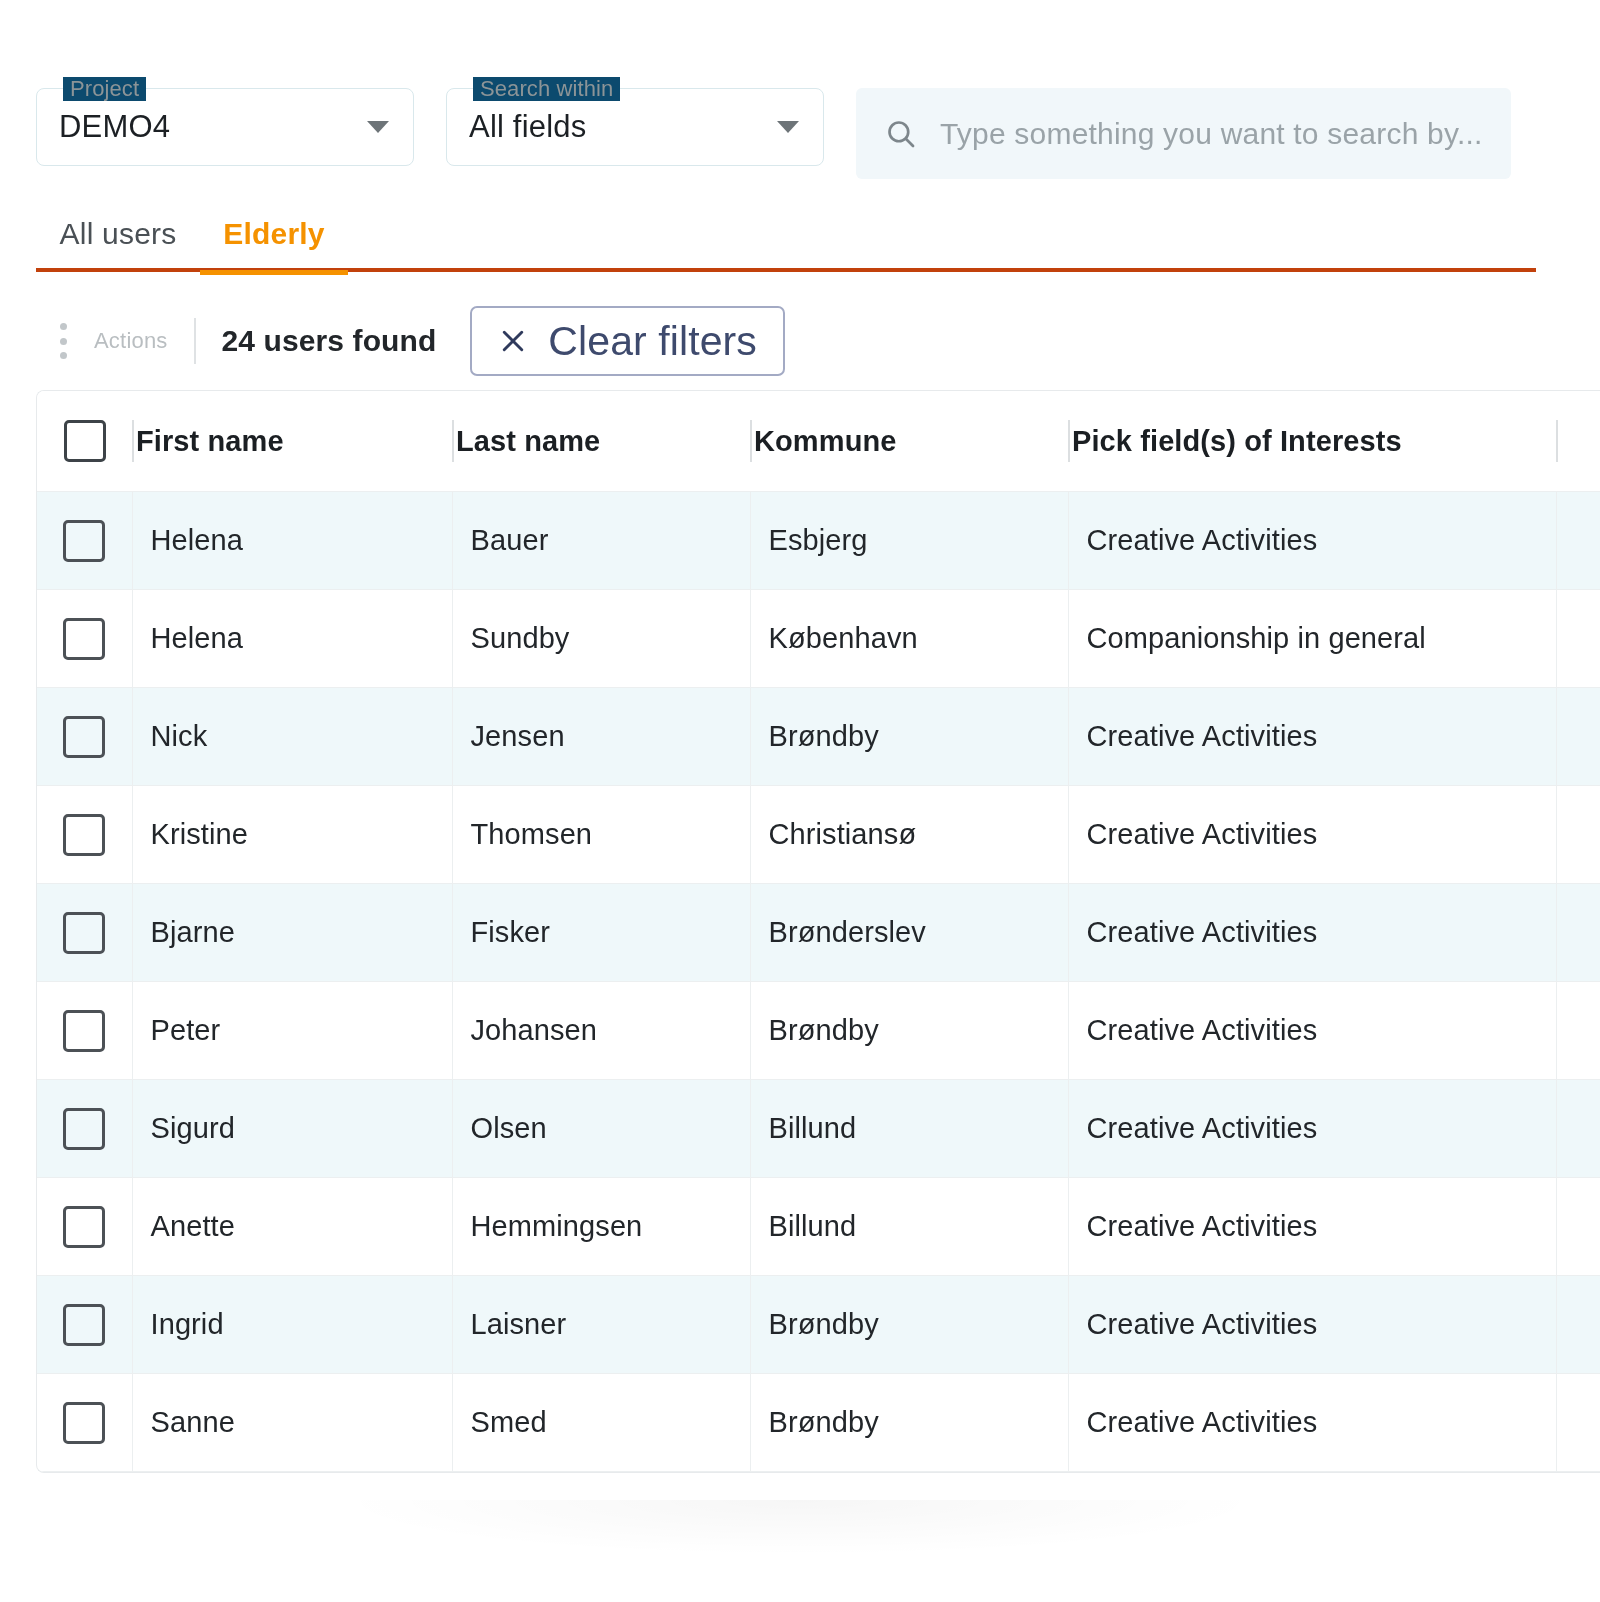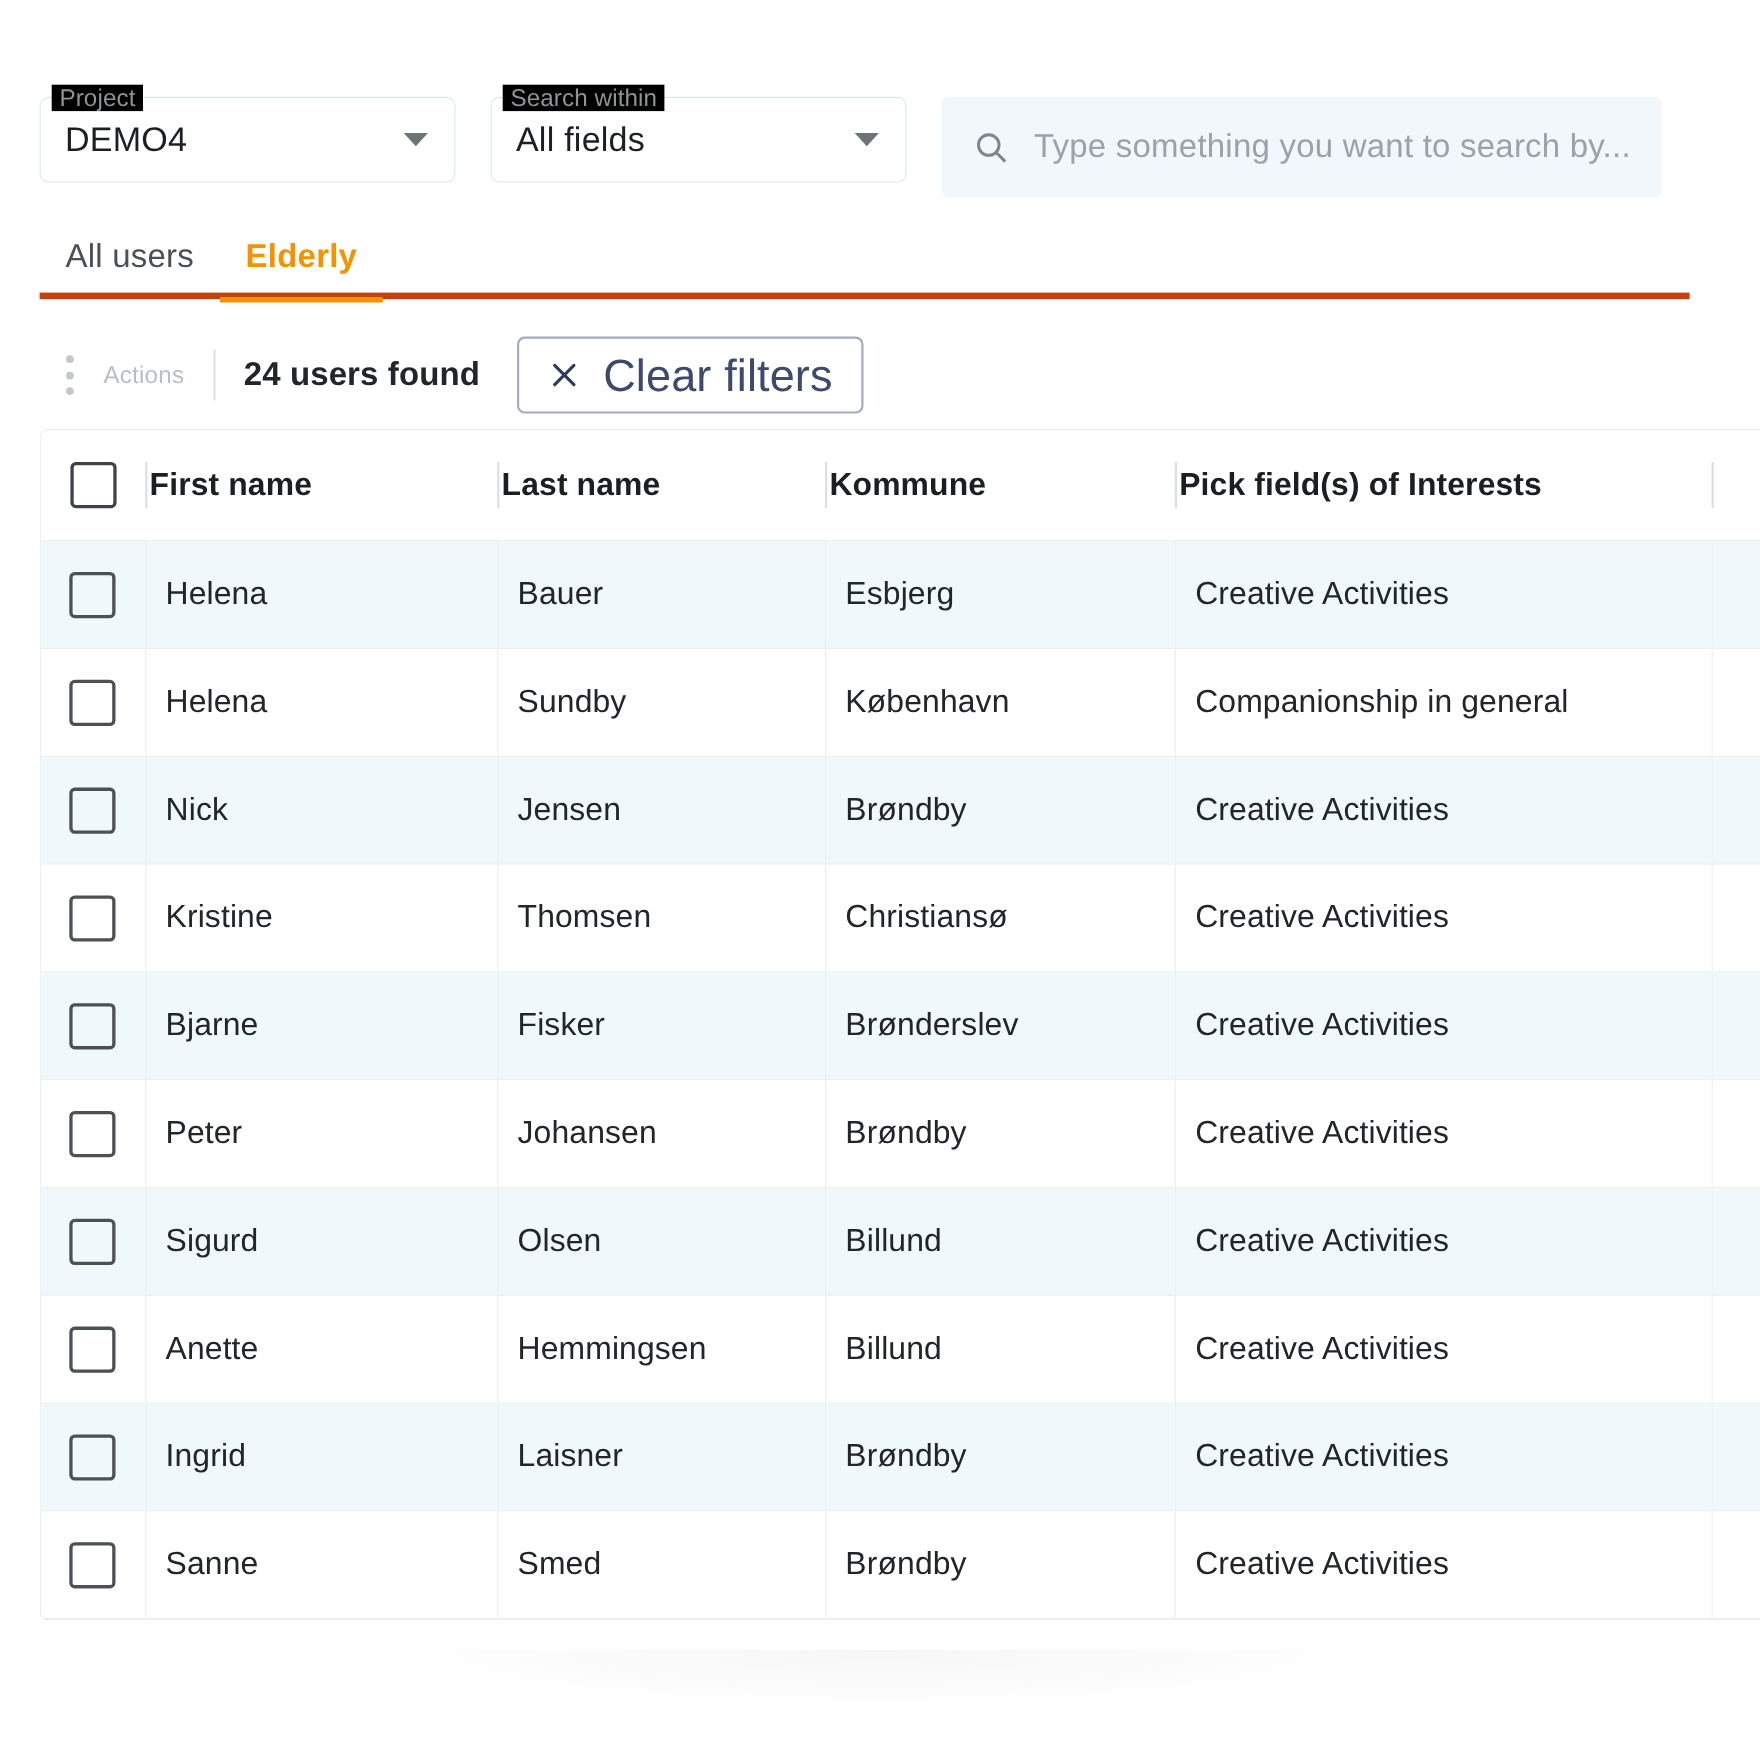--- a/index.html
+++ b/index.html
@@ -32,22 +32,22 @@
     border: 1px solid #d9e8ec;
     border-radius: 8px;
     background: #ffffff;
     display: flex;
     align-items: center;
     padding: 0 22px;
     cursor: pointer;
   }
   .outlined-select .legend {
     position: absolute;
-    top: -12px; left: 10px;
-    background: #000000;
+    top: -12px; left: 26px;
+    background: #0c4a6e;
     padding: 0 7px;
     font-size: 22px;
     color: #8c9497;
     line-height: 24px;
     letter-spacing: .1px;
   }
   .outlined-select .value {
     font-size: 31px;
     color: #1c2024;
     letter-spacing: .2px;
@@ -81,21 +81,21 @@
     white-space: nowrap;
     overflow: hidden;
   }
 
   
   .tabs {
     position: absolute;
     left: 36px; top: 196px;
     width: 1500px;
     height: 76px;
-    border-bottom: 6px solid #c2410c;
+    border-bottom: 4px solid #c2410c;
     display: flex;
     align-items: flex-start;
   }
   .tab {
     height: 76px;
     display: flex;
     align-items: center;
     justify-content: center;
     font-size: 30px;
     letter-spacing: .2px;

